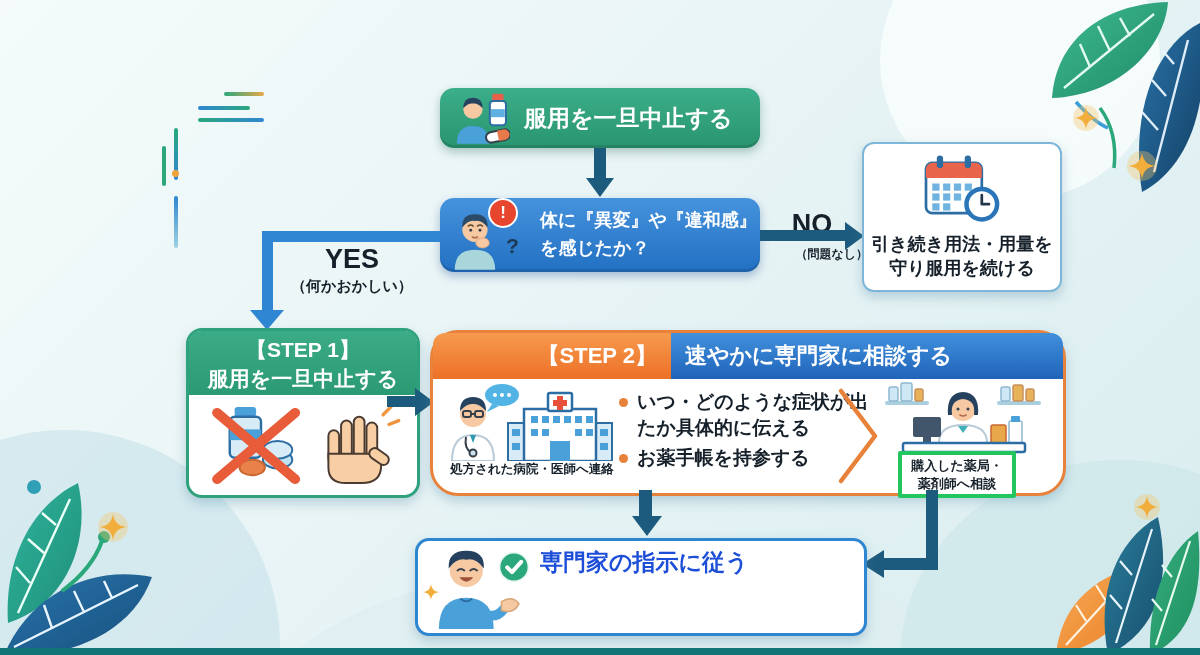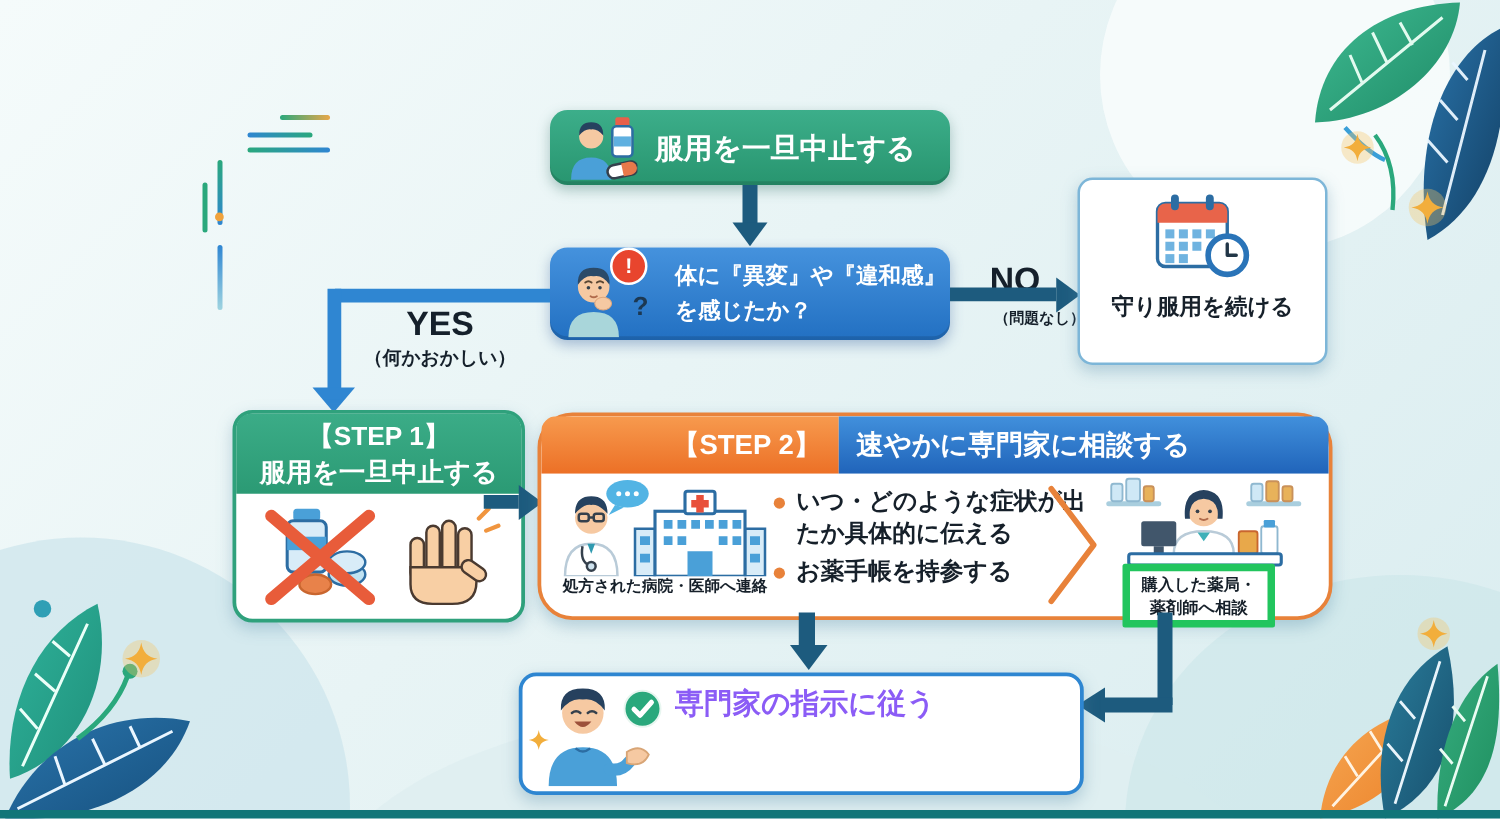--- a/index.html
+++ b/index.html
@@ -39,24 +39,24 @@
   .step2-head .badge{width:238px;background:linear-gradient(180deg,#f79a4e,#ec7026);color:#fff;
     font-size:22px;font-weight:800;display:flex;align-items:center;justify-content:flex-end;padding-right:14px;box-sizing:border-box;}
   .step2-head .htitle{flex:1;background:linear-gradient(180deg,#4190dc,#2064ba);color:#fff;
     font-size:22px;font-weight:800;display:flex;align-items:center;padding-left:14px;}
   .doc-caption{position:absolute;left:6px;top:128px;width:186px;text-align:center;
     font-size:12.5px;font-weight:800;color:#16202a;}
   .s2-points{position:absolute;left:186px;top:56px;width:252px;}
   .point{display:flex;margin-bottom:4px;}
   .point .dot{width:9px;height:9px;border-radius:50%;margin:9px 9px 0 0;flex:none;}
   .point .ptxt{font-size:19px;font-weight:800;color:#16202a;line-height:1.38;}
-  .ph-caption{position:absolute;left:465px;top:118px;width:108px;background:#fff;border:6px solid #22c55e;
+  .ph-caption{position:absolute;left:465px;top:118px;width:108px;background:#fff;border:4px solid #22c55e;
     border-radius:2px;text-align:center;font-size:13px;font-weight:800;color:#16202a;line-height:1.35;padding:2px 1px;}
   .final-box{left:415px;top:538px;width:446px;height:92px;border-radius:14px;border:3px solid #2e86d1;}
-  .final-title{position:absolute;left:122px;top:6px;font-size:23px;font-weight:800;color:#8b5cf6;text-align:center;}
+  .final-title{position:absolute;left:122px;top:6px;font-size:23px;font-weight:800;color:#1d4ed8;text-align:center;}
   .final-points{position:absolute;left:122px;top:38px;}
   .final-points .point .ptxt{font-size:17.5px;line-height:1.4;}
   
   .shaft{position:absolute;background:#1d5b7e;}
   .shaft.blue{background:#2f86d2;}
   .head{position:absolute;width:0;height:0;}
   .head.down{border-left:14px solid transparent;border-right:14px solid transparent;border-top:19px solid #1d5b7e;}
   .head.down.blue{border-left:17px solid transparent;border-right:17px solid transparent;border-top:20px solid #2f86d2;}
   .head.right{border-top:14px solid transparent;border-bottom:14px solid transparent;border-left:19px solid #1d5b7e;}
   .head.left{border-top:14px solid transparent;border-bottom:14px solid transparent;border-right:22px solid #1d5b7e;}
@@ -219,20 +219,21 @@
         <rect x="13" y="46" width="8" height="8"></rect>
           <rect x="25" y="46" width="8" height="8"></rect>
           <rect x="37" y="46" width="8" height="8"></rect>
         <rect x="13" y="57" width="8" height="8"></rect>
           <rect x="25" y="57" width="8" height="8"></rect>
       </g>
       <circle cx="68" cy="58" r="17" fill="#fff" stroke="#2a74b8" stroke-width="5"></circle>
       <path d="M68 58 L68 48 M68 58 L76 58" stroke="#223647" stroke-width="3" stroke-linecap="round"></path>
     </svg>
     <div class="txt">
+      <span style="display:block">引き続き用法・用量を</span>
       <span style="display:block">守り服用を続ける</span>
     </div>
   </div>
 
   <div class="shaft blue z3" style="left:268px;top:231px;width:172px;height:11px"></div>
   <div class="shaft blue z3" style="left:262px;top:231px;width:11px;height:82px"></div>
   <div class="head down blue z3" style="left:250px;top:310px"></div>
   <div class="abs yes-label z3">YES</div>
   <div class="abs yes-note z3">（何かおかしい）</div>
 

